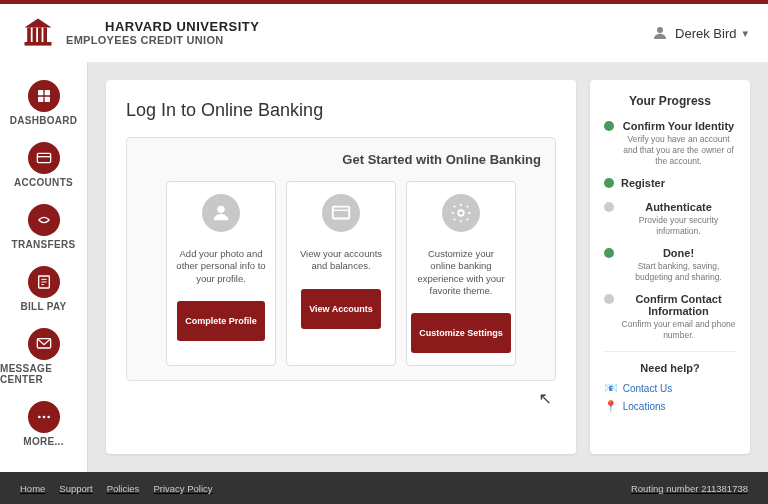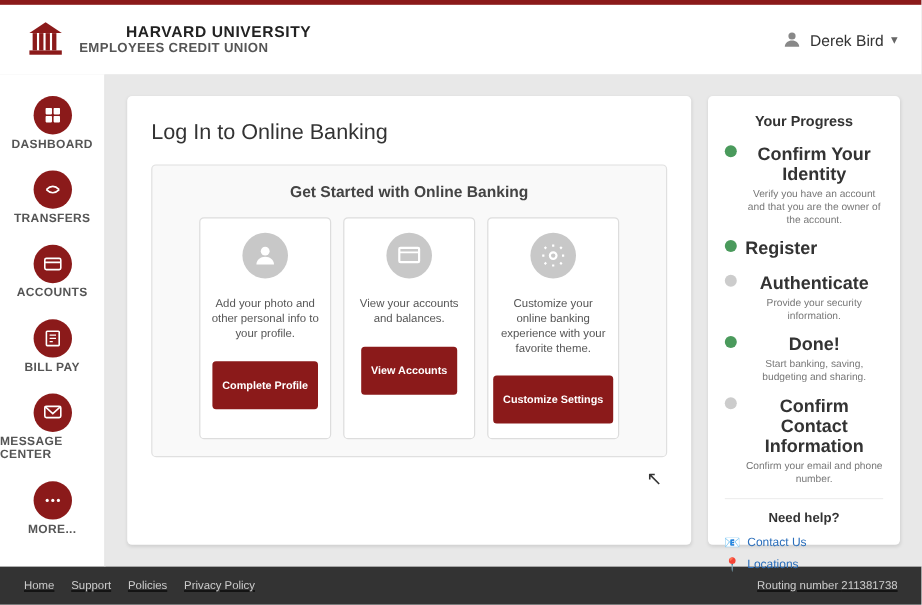--- a/index.html
+++ b/index.html
@@ -123,21 +123,21 @@
 
     .get-started-box {
       background: #f9f9f9;
       border: 1px solid #e0e0e0;
       border-radius: 4px;
       padding: 14px;
     }
     .get-started-box h3 {
       font-size: 13px;
       color: #444;
-      text-align: center;
+      text-align: right;
       margin-bottom: 14px;
     }
 
     .feature-cards {
       display: flex;
       gap: 10px;
       justify-content: center;
     }
     .feature-card {
       background: #fff;
@@ -212,21 +212,21 @@
     .step-dot {
       width: 10px;
       height: 10px;
       border-radius: 50%;
       margin-top: 1px;
       flex-shrink: 0;
     }
     .step-dot.green { background: #4a9a5c; }
     .step-dot.gray { background: #ccc; }
     .step-content .step-title {
-      font-size: 15px;
+      font-size: 11px;
       font-weight: 700;
       color: #333;
       margin-bottom: 2px;
     }
     .step-content .step-desc {
       font-size: 8.5px;
       color: #777;
       line-height: 1.3;
     }
 
@@ -316,35 +316,35 @@
           <rect x="3" y="13" width="8" height="8" rx="1"></rect>
           <rect x="13" y="13" width="8" height="8" rx="1"></rect>
         </svg>
       </div>
       <span class="sidebar-label">DASHBOARD</span>
     </div>
 
     <div class="sidebar-item">
       <div class="icon-circle">
         <svg width="16" height="16" viewBox="0 0 24 24">
+          <rect x="2" y="5" width="20" height="14" rx="2" fill="none" stroke="#fff" stroke-width="2"></rect>
+          <line x1="2" y1="10" x2="22" y2="10" stroke="#fff" stroke-width="2"></line>
+        </svg>
+      </div>
+      <span class="sidebar-label">ACCOUNTS</span>
+    </div>
+
+    <div class="sidebar-item">
+      <div class="icon-circle">
+        <svg width="16" height="16" viewBox="0 0 24 24">
           <path d="M4 12 Q12 4 20 12" fill="none" stroke="#fff" stroke-width="2"></path>
           <path d="M4 12 Q12 20 20 12" fill="none" stroke="#fff" stroke-width="2"></path>
         </svg>
       </div>
       <span class="sidebar-label">TRANSFERS</span>
-    </div>
-
-    <div class="sidebar-item">
-      <div class="icon-circle">
-        <svg width="16" height="16" viewBox="0 0 24 24">
-          <rect x="2" y="5" width="20" height="14" rx="2" fill="none" stroke="#fff" stroke-width="2"></rect>
-          <line x1="2" y1="10" x2="22" y2="10" stroke="#fff" stroke-width="2"></line>
-        </svg>
-      </div>
-      <span class="sidebar-label">ACCOUNTS</span>
     </div>
 
     <div class="sidebar-item">
       <div class="icon-circle">
         <svg width="16" height="16" viewBox="0 0 24 24">
           <rect x="4" y="3" width="16" height="18" rx="1" fill="none" stroke="#fff" stroke-width="2"></rect>
           <line x1="8" y1="8" x2="16" y2="8" stroke="#fff" stroke-width="1.5"></line>
           <line x1="8" y1="12" x2="16" y2="12" stroke="#fff" stroke-width="1.5"></line>
           <line x1="8" y1="16" x2="12" y2="16" stroke="#fff" stroke-width="1.5"></line>
         </svg>

